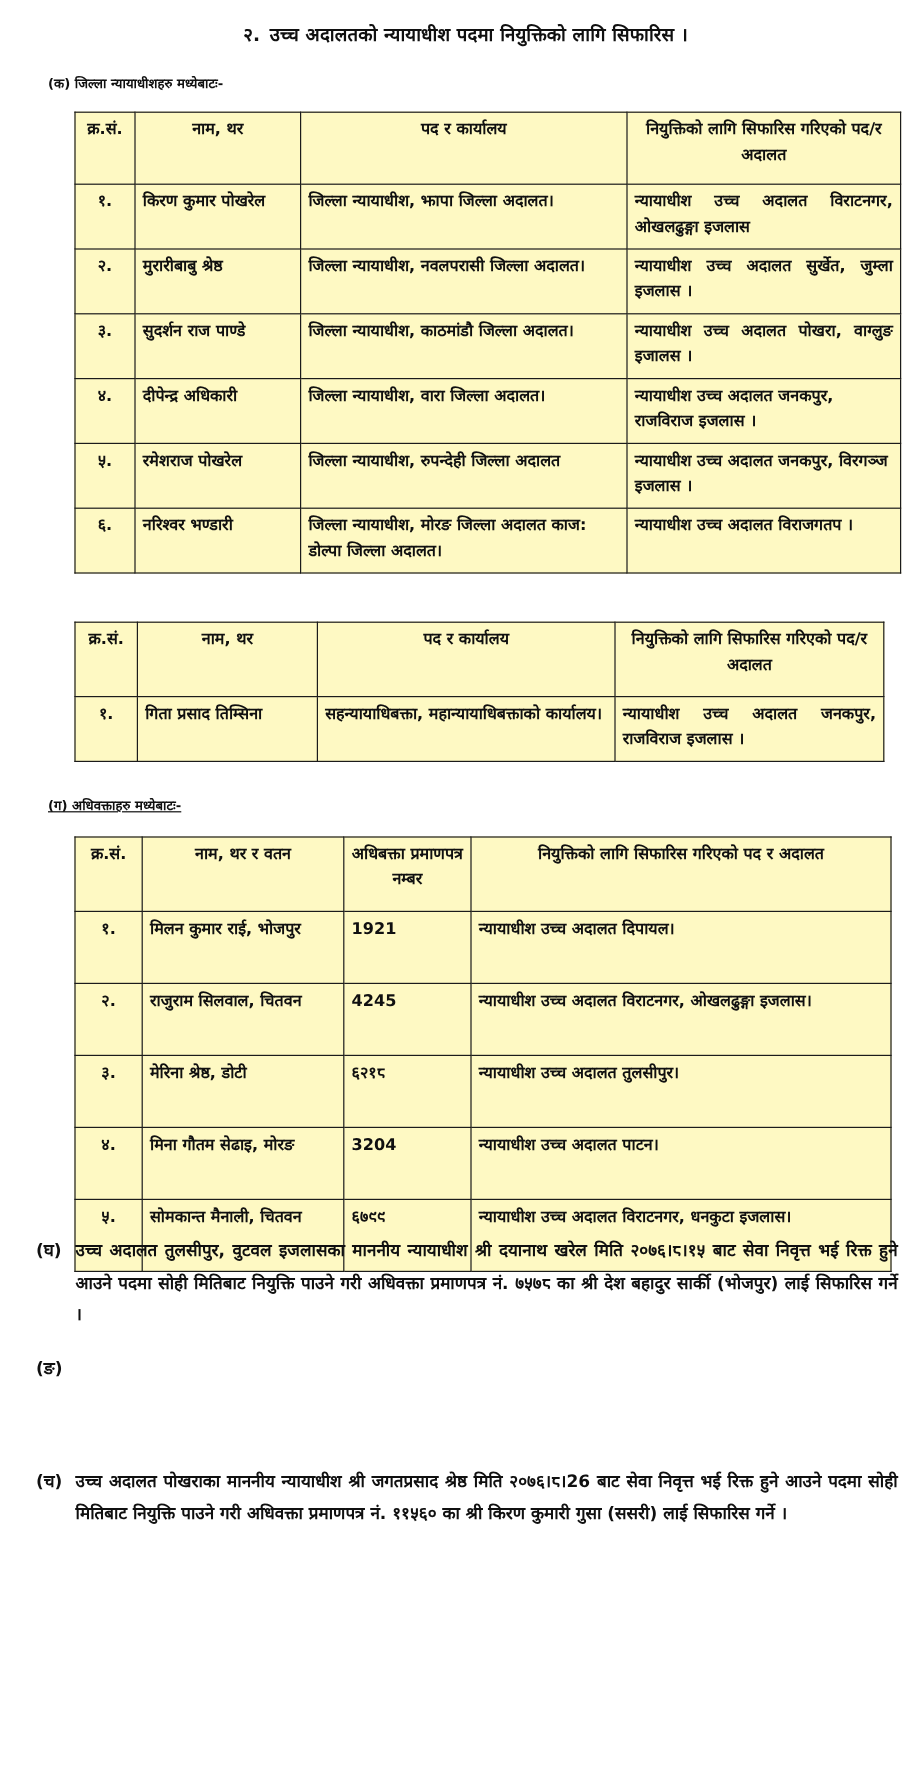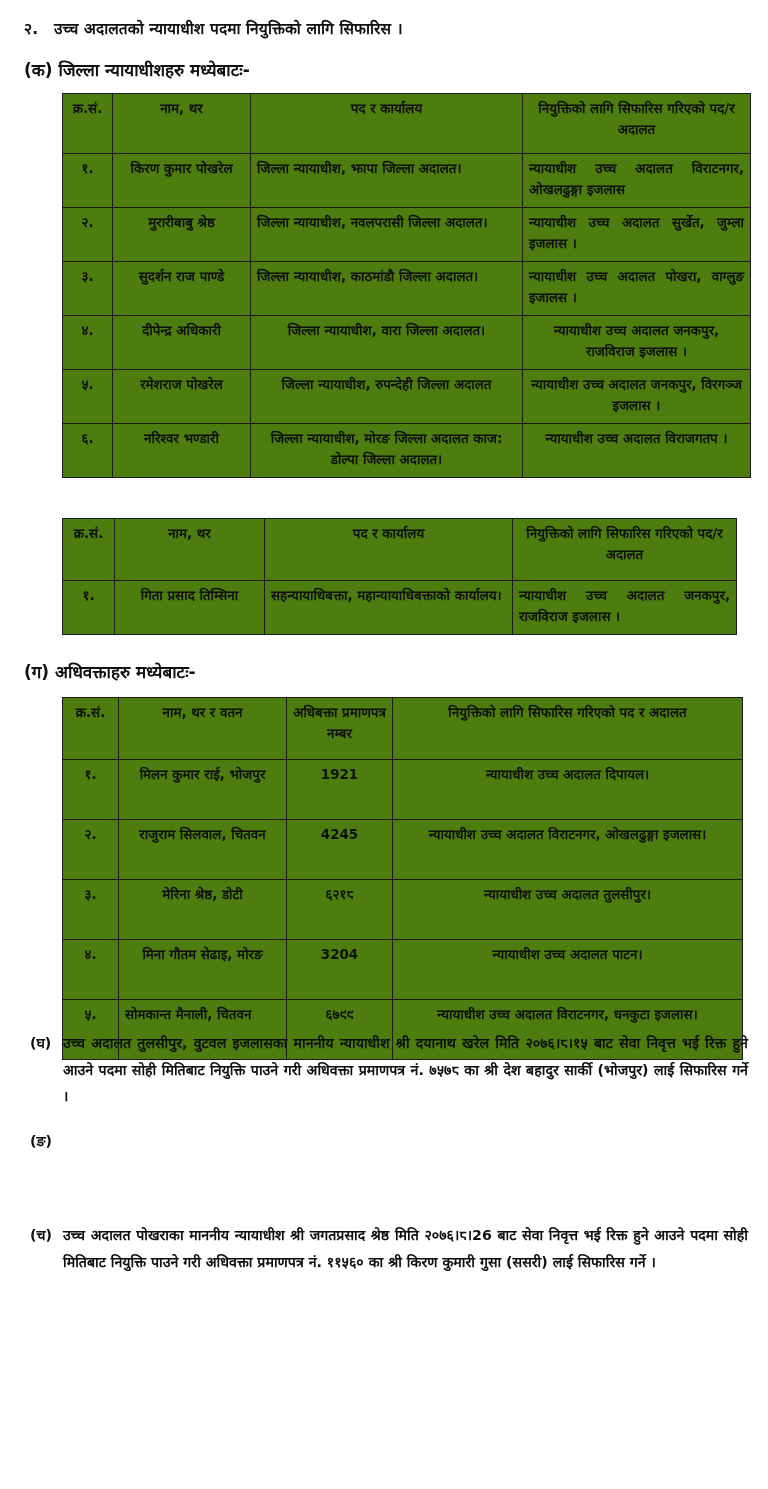--- a/index.html
+++ b/index.html
@@ -27,62 +27,63 @@
   
   .doc-title {
     position: absolute;
     left: 24px;
     top: 18px;
     width: 720px;
     font-size: 15.5px;
     line-height: 22px;
     font-weight: 700;
     letter-spacing: 0.1px;
+    text-align: center;
   }
   .doc-title .num {
     display: inline-block;
     width: 30px;
   }
   .section-label {
     position: absolute;
-    left: 24px;
+    left: 40px;
     width: 720px;
-    font-size: 17px;
+    font-size: 11px;
     line-height: 20px;
     font-weight: 700;
   }
   #label-ka { top: 60px; }
   #label-kha { top: 483px; }
-  #label-ga  { top: 662px; }
+  #label-ga  { top: 662px; text-decoration: underline; }
 
   
   table.doc-table {
     position: absolute;
     border-collapse: collapse;
     table-layout: fixed;
-    background: #4d7c0f;
+    background: #fef9c3;
   }
   table.doc-table td,
   table.doc-table th {
     border: 1.3px solid #1b1b1b;
     padding: 4px 6px 5px 6px;
     font-size: 13.4px;
     line-height: 21px;
     vertical-align: top;
     font-weight: 600;
     word-wrap: break-word;
   }
   table.doc-table th {
     text-align: center;
     font-weight: 700;
     vertical-align: top;
   }
   .c-center { text-align: center; }
   .c-just   { text-align: justify; text-align-last: left; }
-  .c-left   { text-align: center; }
+  .c-left   { text-align: left; }
 
   
   #table-1 { left: 62px; top: 93px; width: 688px; }
   #table-1 col.k1 { width: 50px; }
   #table-1 col.k2 { width: 138px; }
   #table-1 col.k3 { width: 272px; }
   #table-1 col.k4 { width: 228px; }
   #table-1 thead th { height: 50px; }
   #table-1 tbody td { height: 44px; }
 

